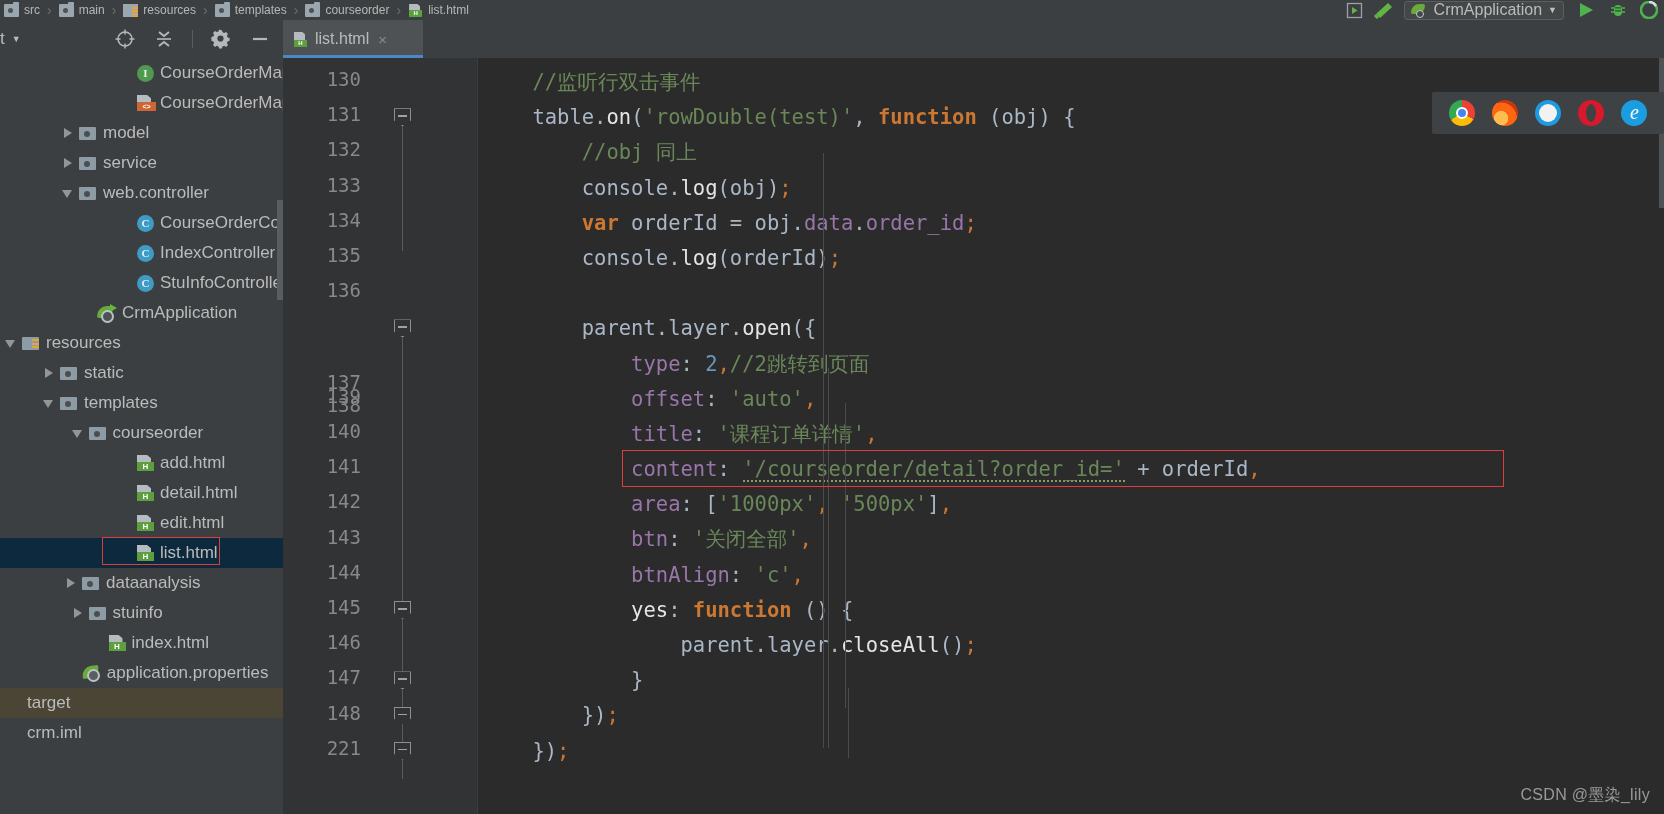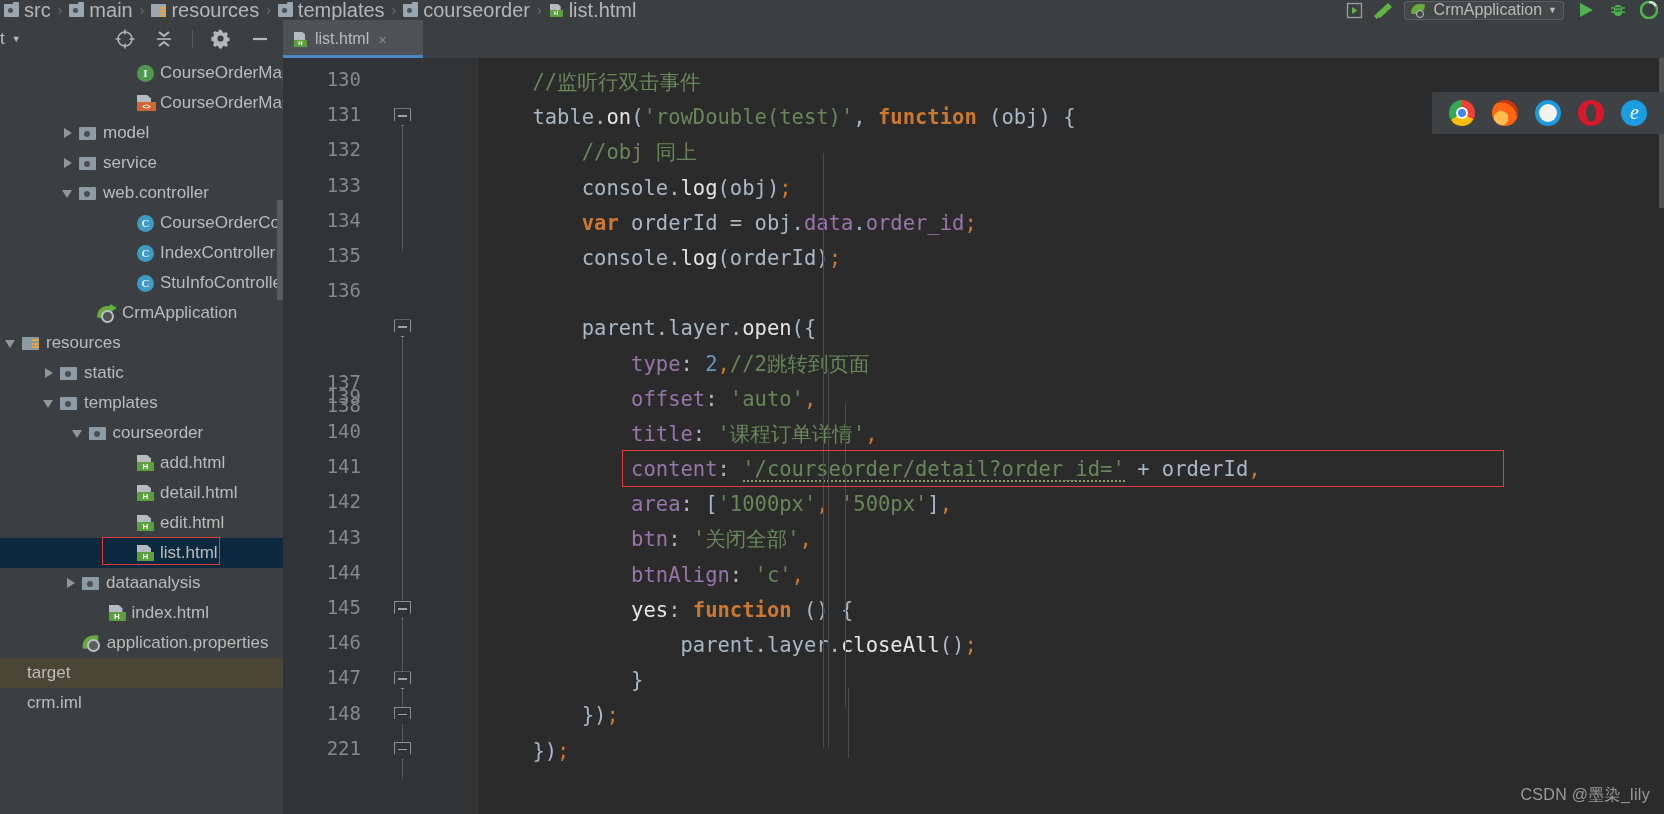--- a/index.html
+++ b/index.html
@@ -11,21 +11,21 @@
   }
   .app{ position:relative; width:1664px; height:814px; }
 
   
   .breadcrumb{
     position:absolute; left:0; top:0; width:1664px; height:20px;
     background:#3c3f41; color:#a9b7c6;
     display:flex; align-items:center; padding-left:4px;
     font-size:16px; overflow:hidden; white-space:nowrap;
   }
-  .crumb{ display:flex; align-items:center; gap:5px; color:#b6b6b6; font-size:20px;}
+  .crumb{ display:flex; align-items:center; gap:5px; color:#b6b6b6; font-size:12px;}
   .crumb-sep{ color:#6e7173; margin:0 7px; font-size:14px; }
   .bc-icon{ width:15px; height:13px; flex:0 0 auto; position:relative; display:inline-block; }
 
   
   .ic-folder{ background:#9aa7b0; border-radius:1px 2px 1px 1px; }
   .ic-folder:before{ content:""; position:absolute; left:4px; top:4px; width:5px; height:5px;
      background:#4e5254; border-radius:50%; }
   .ic-folder:after{ content:""; position:absolute; right:0; top:-2px; width:6px; height:3px;
      background:#9aa7b0; border-radius:1px 1px 0 0; }
   
@@ -442,20 +442,25 @@
       </div>
       <div class="node selected" style="padding-left: 118px;">
         <span class="arrow none"></span>
         <span class="ticon t-html"></span>
         <span class="node-label">list.html</span>
       </div>
       <div class="node" style="padding-left: 64px;">
         <span class="arrow right"></span>
         <span class="ticon t-folder"></span>
         <span class="node-label">dataanalysis</span>
+      </div>
+      <div class="node" style="padding-left: 70.5px;">
+        <span class="arrow right"></span>
+        <span class="ticon t-folder"></span>
+        <span class="node-label">stuinfo</span>
       </div>
       <div class="node" style="padding-left: 89.5px;">
         <span class="arrow none"></span>
         <span class="ticon t-html"></span>
         <span class="node-label">index.html</span>
       </div>
       <div class="node" style="padding-left: 64.8px;">
         <span class="arrow none"></span>
         <span class="ticon t-spring"></span>
         <span class="node-label">application.properties</span>

